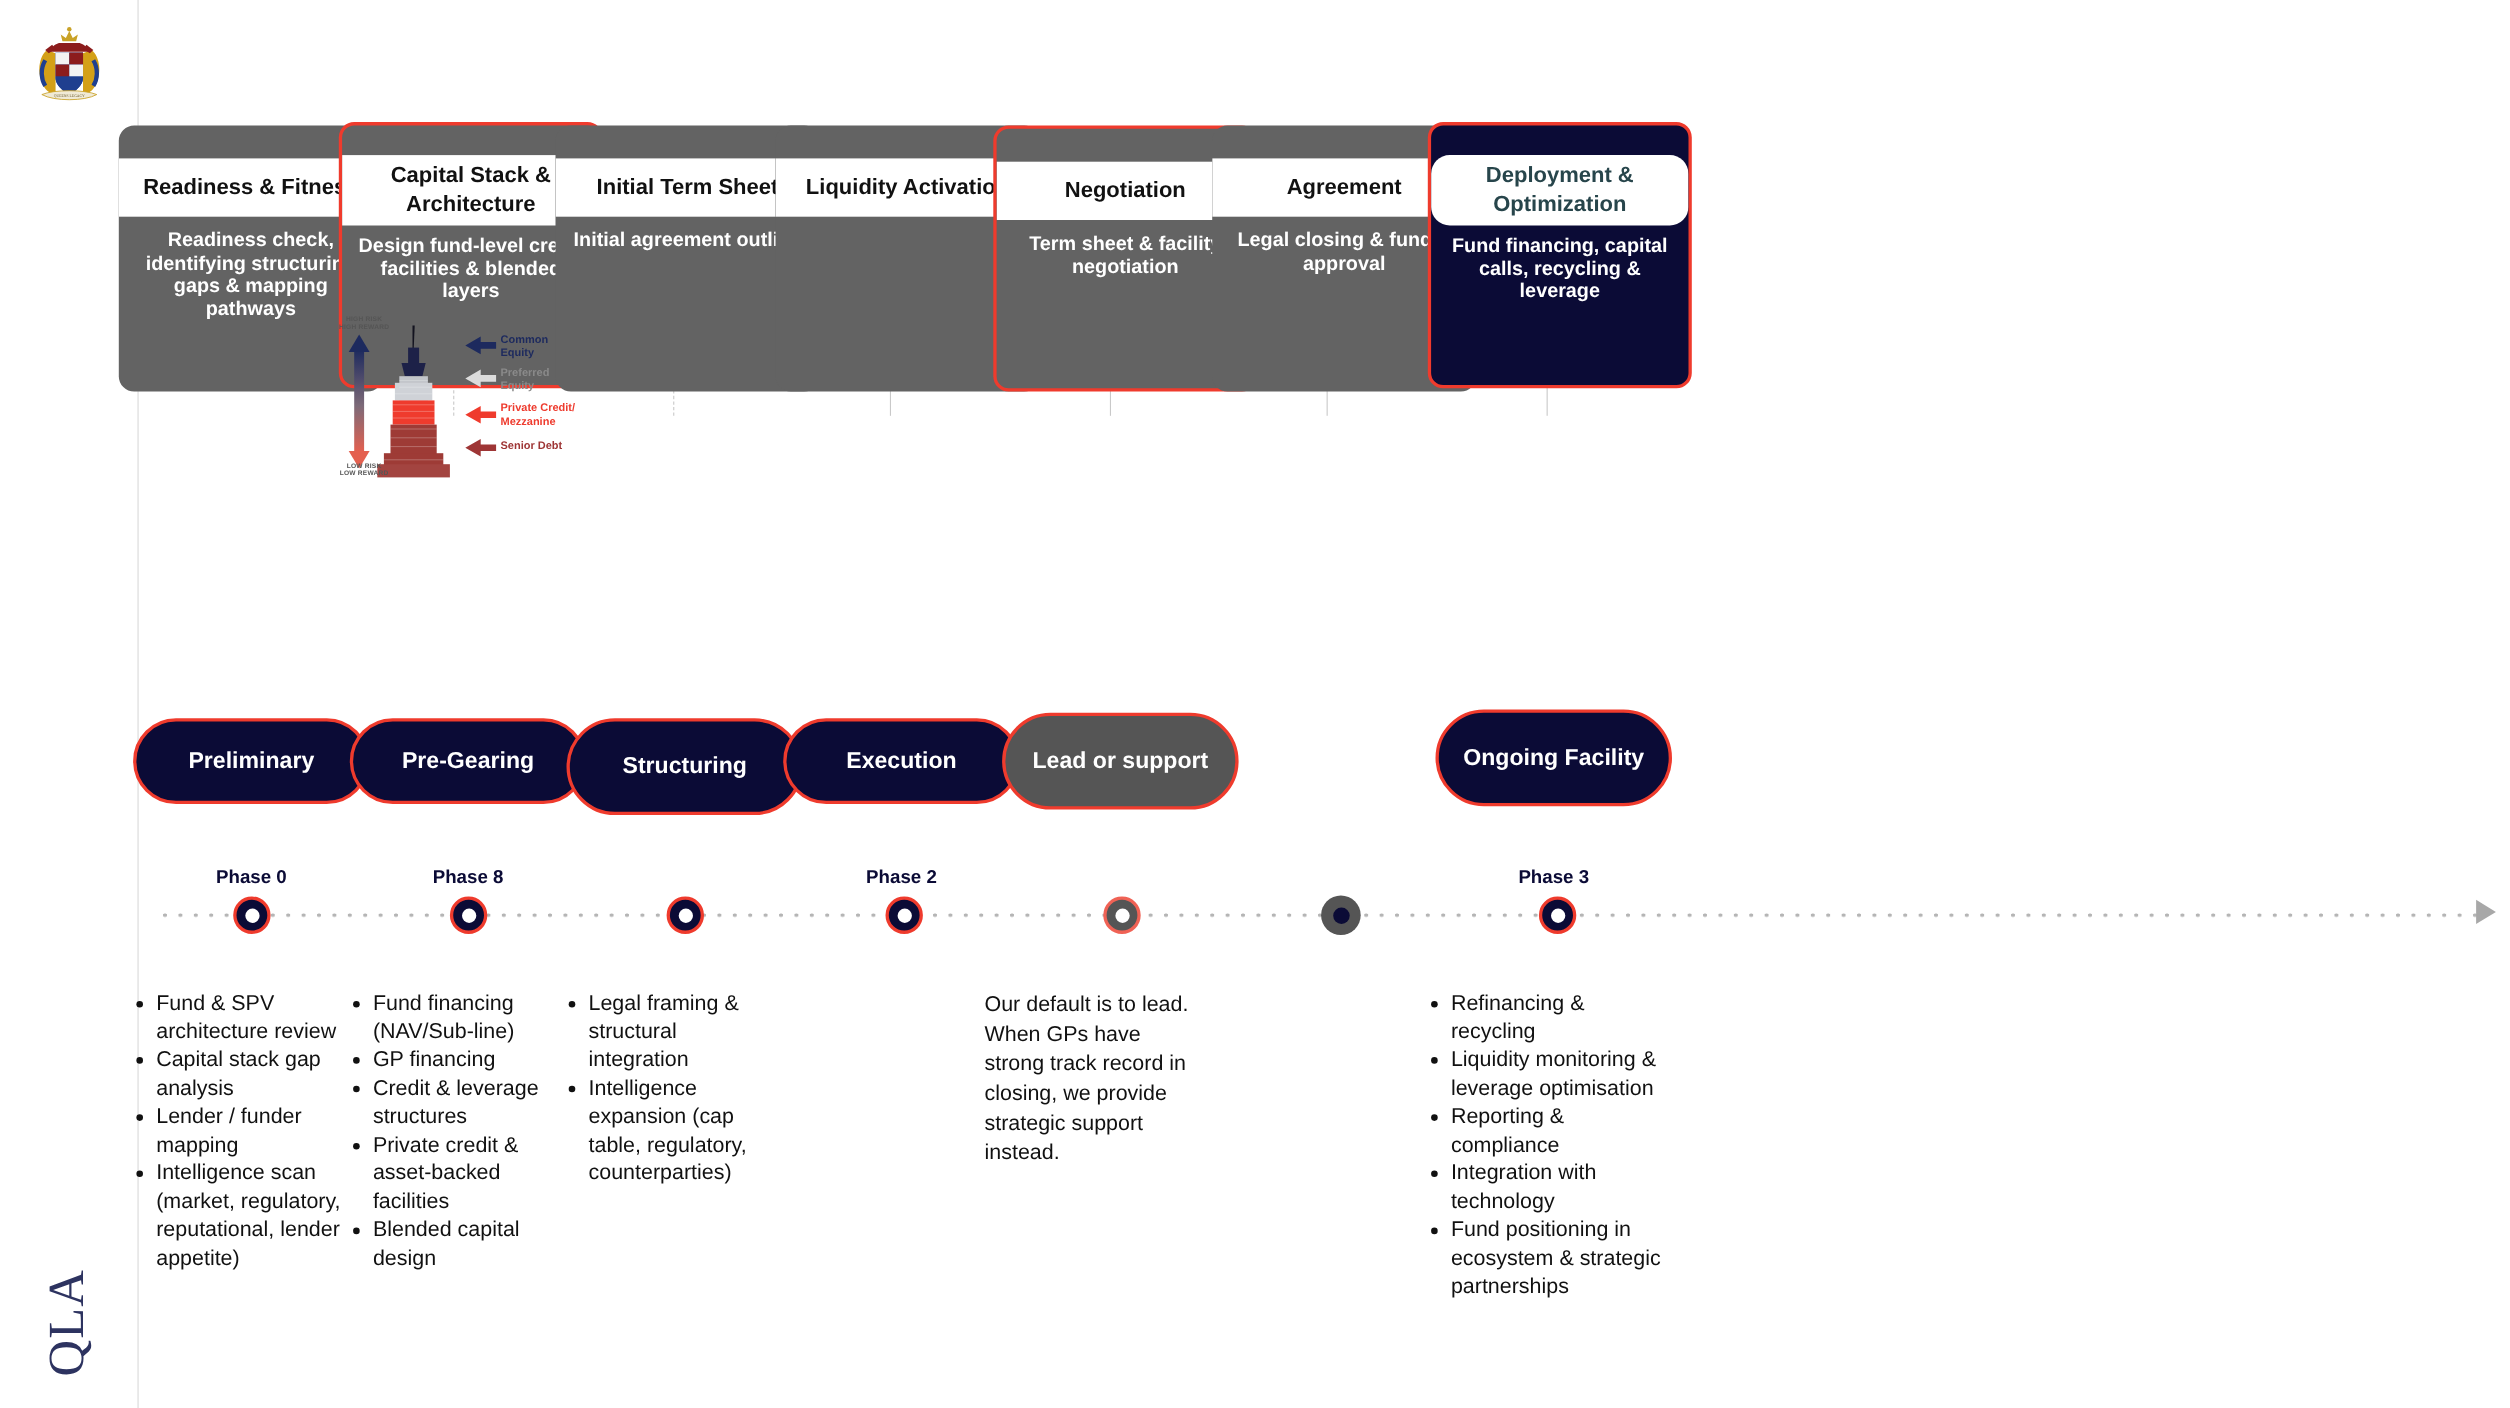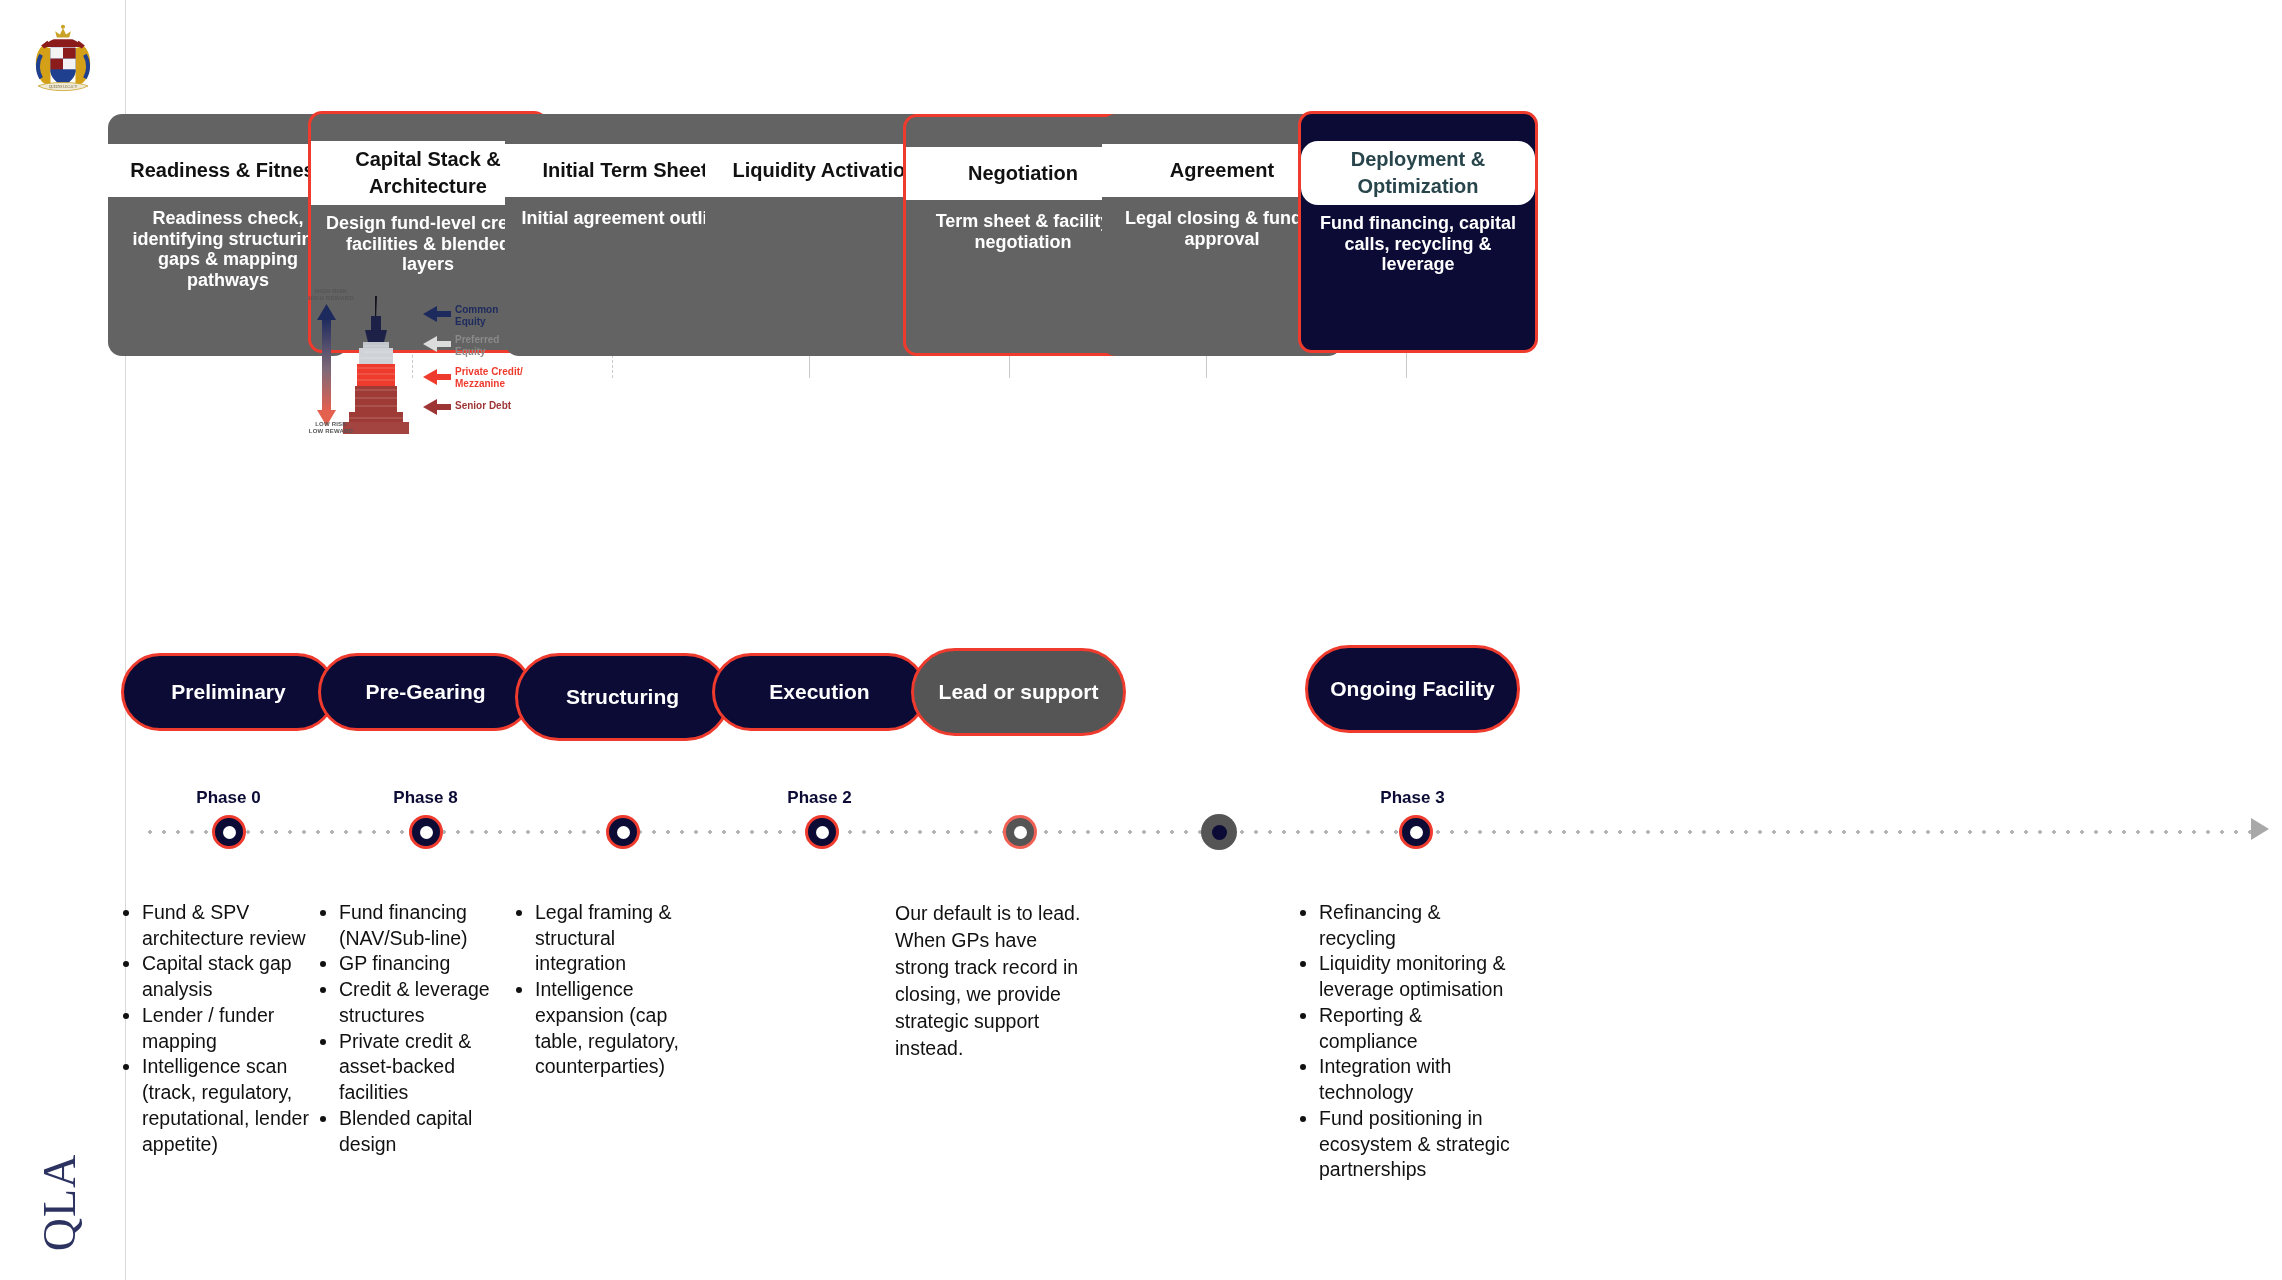--- a/index.html
+++ b/index.html
@@ -333,21 +333,21 @@
   <div class="marker navy" style="left:680px;top:815px;"></div>
   <div class="marker grey-ring" style="left:878px;top:815px;"></div>
   <div class="marker grey-solid" style="left:1076px;top:814px;"></div>
   <div class="marker navy" style="left:1274px;top:815px;"></div>
 
   <div class="bullets" style="left:-5px;top:900px;width:205px;">
     <ul>
       <li>Fund &amp; SPV architecture review</li>
       <li>Capital stack gap analysis</li>
       <li>Lender / funder mapping</li>
-      <li>Intelligence scan (track, regulatory, reputational, lender appetite)</li>
+      <li>Intelligence scan (market, regulatory, reputational, lender appetite)</li>
     </ul>
   </div>
 
   <div class="bullets" style="left:192px;top:900px;width:185px;">
     <ul>
       <li>Fund financing (NAV/Sub-line)</li>
       <li>GP financing</li>
       <li>Credit &amp; leverage structures</li>
       <li>Private credit &amp; asset-backed facilities</li>
       <li>Blended capital design</li>

